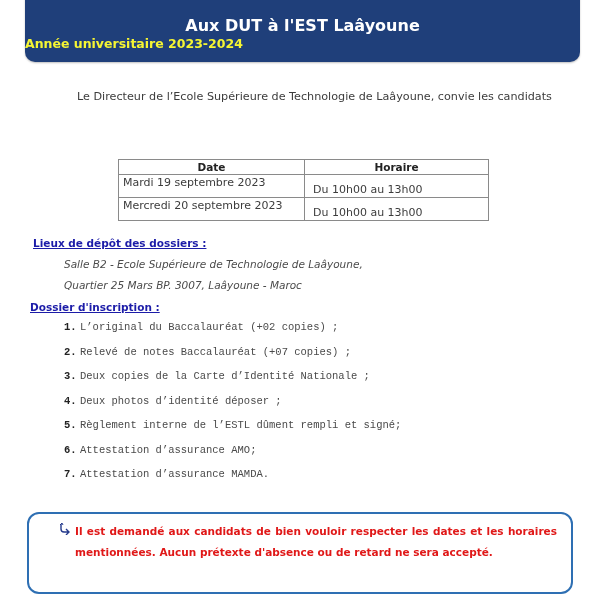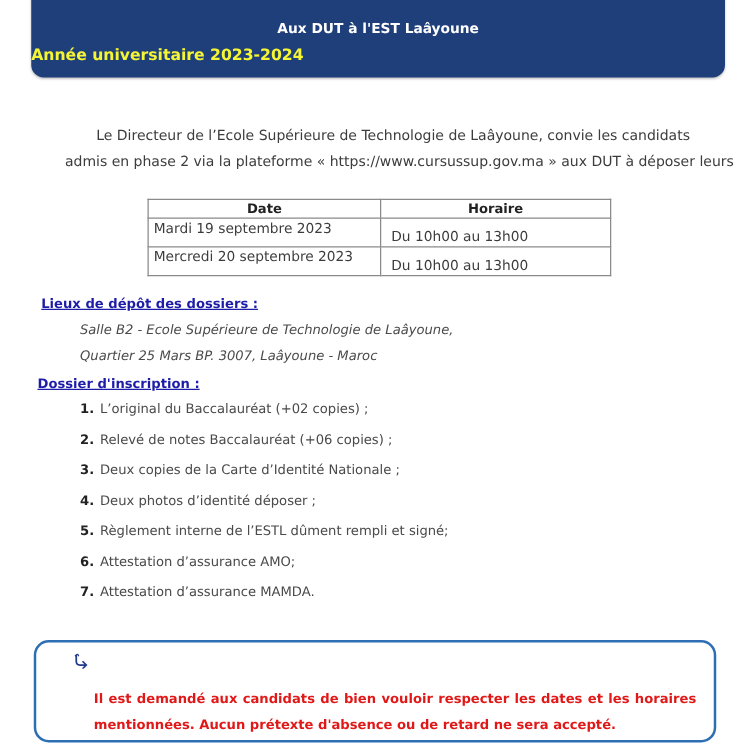--- a/index.html
+++ b/index.html
@@ -14,31 +14,31 @@
     background: #1f3f7a; border-radius: 0 0 10px 10px;
     box-shadow: 0 1px 2px rgba(0,0,0,0.25);
   }
   .header .line1 {
     position: absolute; left: 0; right: 0; top: 20px;
     text-align: center; color: #ffffff; font-weight: bold; font-size: 13px;
     white-space: nowrap; overflow: hidden; height: 16px;
   }
   .header .line2 {
     position: absolute; left: 0; right: 0; top: 46px; text-align: center;
-    color: #ffffff; font-weight: bold; font-size: 11px;
+    color: #ffffff; font-weight: bold; font-size: 16px;
   }
   .header .line3 {
     position: absolute; left: 0; right: 0; top: 66px; text-align: left;
     color: #f5f533; font-weight: bold; font-size: 12.5px;
   }
   .intro {
     position: absolute; left: 53px; width: 533px; top: 86px;
     font-size: 11.2px; line-height: 21px; text-align: justify; color: #3c3c3c;
   }
-  .intro .first { text-indent: 14px; margin-top: 12px; }
+  .intro .first { text-indent: 14px; }
   table.sched {
     position: absolute; left: 118px; top: 159px; width: 371px;
     border-collapse: collapse; font-size: 11px; color: #3c3c3c; border-radius: 25px;
   }
   table.sched th, table.sched td {
     border: 1px solid #8a8a8a; padding: 0 4px; text-align: left;
   }
   table.sched th { text-align: center; font-weight: bold; color: #222; height: 14px; font-size: 10.5px; }
   table.sched td { height: 20px; vertical-align: top; padding-top: 1px; }
   table.sched td.h { vertical-align: bottom; padding-bottom: 1px; padding-left: 8px; }
@@ -48,49 +48,48 @@
     text-decoration: underline;
     text-align: right;
   }
   .addr {
     position: absolute; left: 64px; font-size: 10.5px; color: #4a4a4a; font-style: italic;
   }
   ol.docs {
     list-style: none; margin: 0; padding: 0;
     position: absolute; left: 64px; top: 318px; font-size: 10.5px; color: #4a4a4a;
   }
-  ol.docs li { height: 24.5px; line-height: 18px; }
+  ol.docs li { height: 24.5px; line-height: 18px; font-family: Liberation Mono, monospace; }
   ol.docs .num { display: inline-block; width: 16px; font-weight: bold; color: #222; }
   .notice {
     position: absolute; left: 27px; top: 512px; width: 542px; height: 78px;
     border: 2px solid #2e6fb3; border-radius: 12px;
   }
   .notice .row {
     position: absolute; left: 30px; right: 14px; font-size: 10.5px;
     font-weight: bold; color: #e01818; line-height: 21px;
   }
-  .notice .row .txt { display: block; padding-left: 16px; text-align: justify; text-align-last: left; margin-top: 28px; }
+  .notice .row .txt { display: block; padding-left: 16px; text-align: justify; text-align-last: left; }
   .notice .row.r1 .txt { text-align-last: auto; }
   .notice .icon {
     position: absolute; left: 0; top: 0; width: 12px; color: #243a8c;
     font-size: 11px; font-weight: bold;
   }
 </style>
 </head>
 <body>
 
 <div class="header">
   <div class="line1" style="top:18px; opacity:0.0;">Avis aux candidats admis en phase 2</div>
   <div class="line2">Aux DUT à l'EST Laâyoune</div>
   <div class="line3">Année universitaire 2023-2024</div>
 </div>
 
 <div class="intro">
   <div class="first" style="margin-left:10px;">Le Directeur de l’Ecole Supérieure de Technologie de Laâyoune, convie les candidats</div>
-  <div style="margin-left:-1px; white-space:nowrap;">admis en phase 2 via la plateforme « https://www.cursussup.gov.ma » aux DUT à déposer leurs</div>
 </div>
 
 <table class="sched">
   <tbody>
       <tr>
     <th>Date</th>
     <th>Horaire</th>
   </tr>
   <tr>
     <td>Mardi 19 septembre 2023</td>
@@ -104,21 +103,21 @@
   </table>
 
 <div class="sec-title" style="left:33px; top:237px;">Lieux de dépôt des dossiers :</div>
 <div class="addr" style="top:258px;">Salle B2 - Ecole Supérieure de Technologie de Laâyoune,</div>
 <div class="addr" style="top:279px;">Quartier 25 Mars BP. 3007, Laâyoune - Maroc</div>
 
 <div class="sec-title" style="left:30px; top:301px;">Dossier d'inscription :</div>
 
 <ol class="docs">
   <li><span class="num">1.</span><span>L’original du Baccalauréat (+02 copies) ;</span></li>
-  <li><span class="num">2.</span><span>Relevé de notes Baccalauréat (+06 copies) ;</span></li>
+  <li><span class="num">2.</span><span>Relevé de notes Baccalauréat (+07 copies) ;</span></li>
   <li><span class="num">3.</span><span>Deux copies de la Carte d’Identité Nationale ;</span></li>
   <li><span class="num">4.</span><span>Deux photos d’identité déposer ;</span></li>
   <li><span class="num">5.</span><span>Règlement interne de l’ESTL dûment rempli et signé;</span></li>
   <li><span class="num">6.</span><span>Attestation d’assurance AMO;</span></li>
   <li><span class="num">7.</span><span>Attestation d’assurance MAMDA.</span></li>
 </ol>
 
 <div class="notice">
   <div class="row r1" style="top:7px;">
     <span class="icon">

